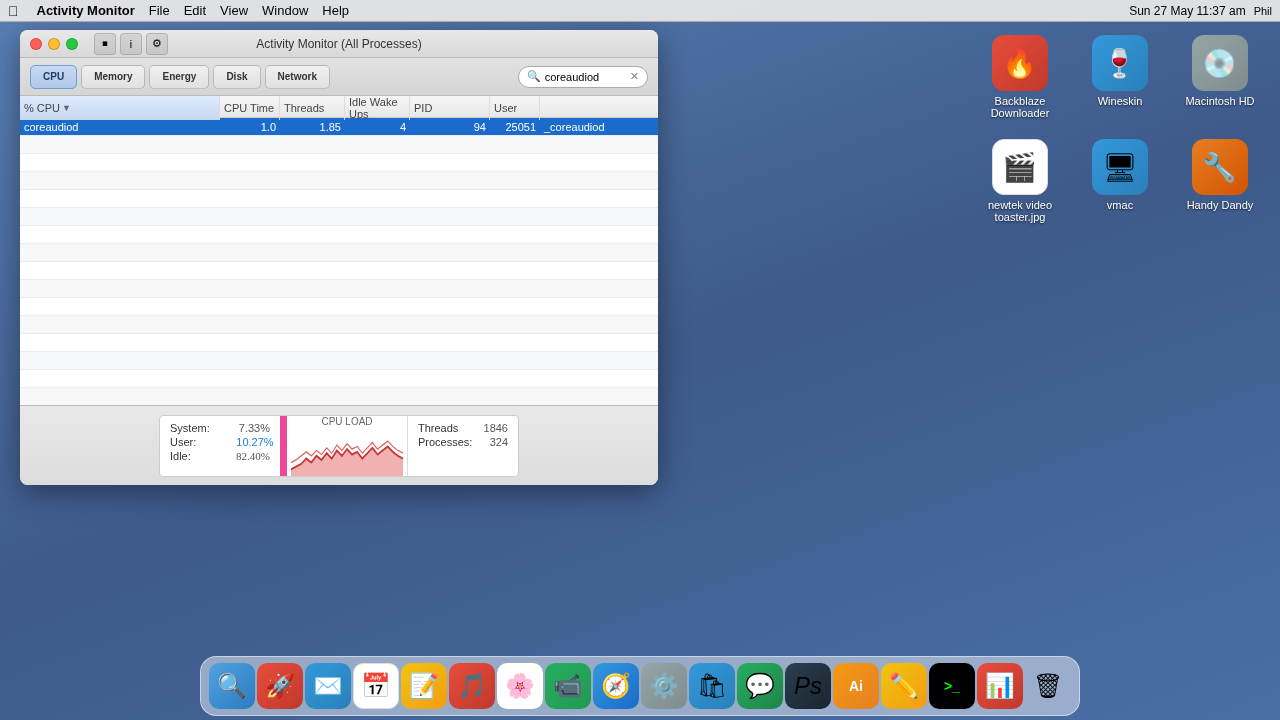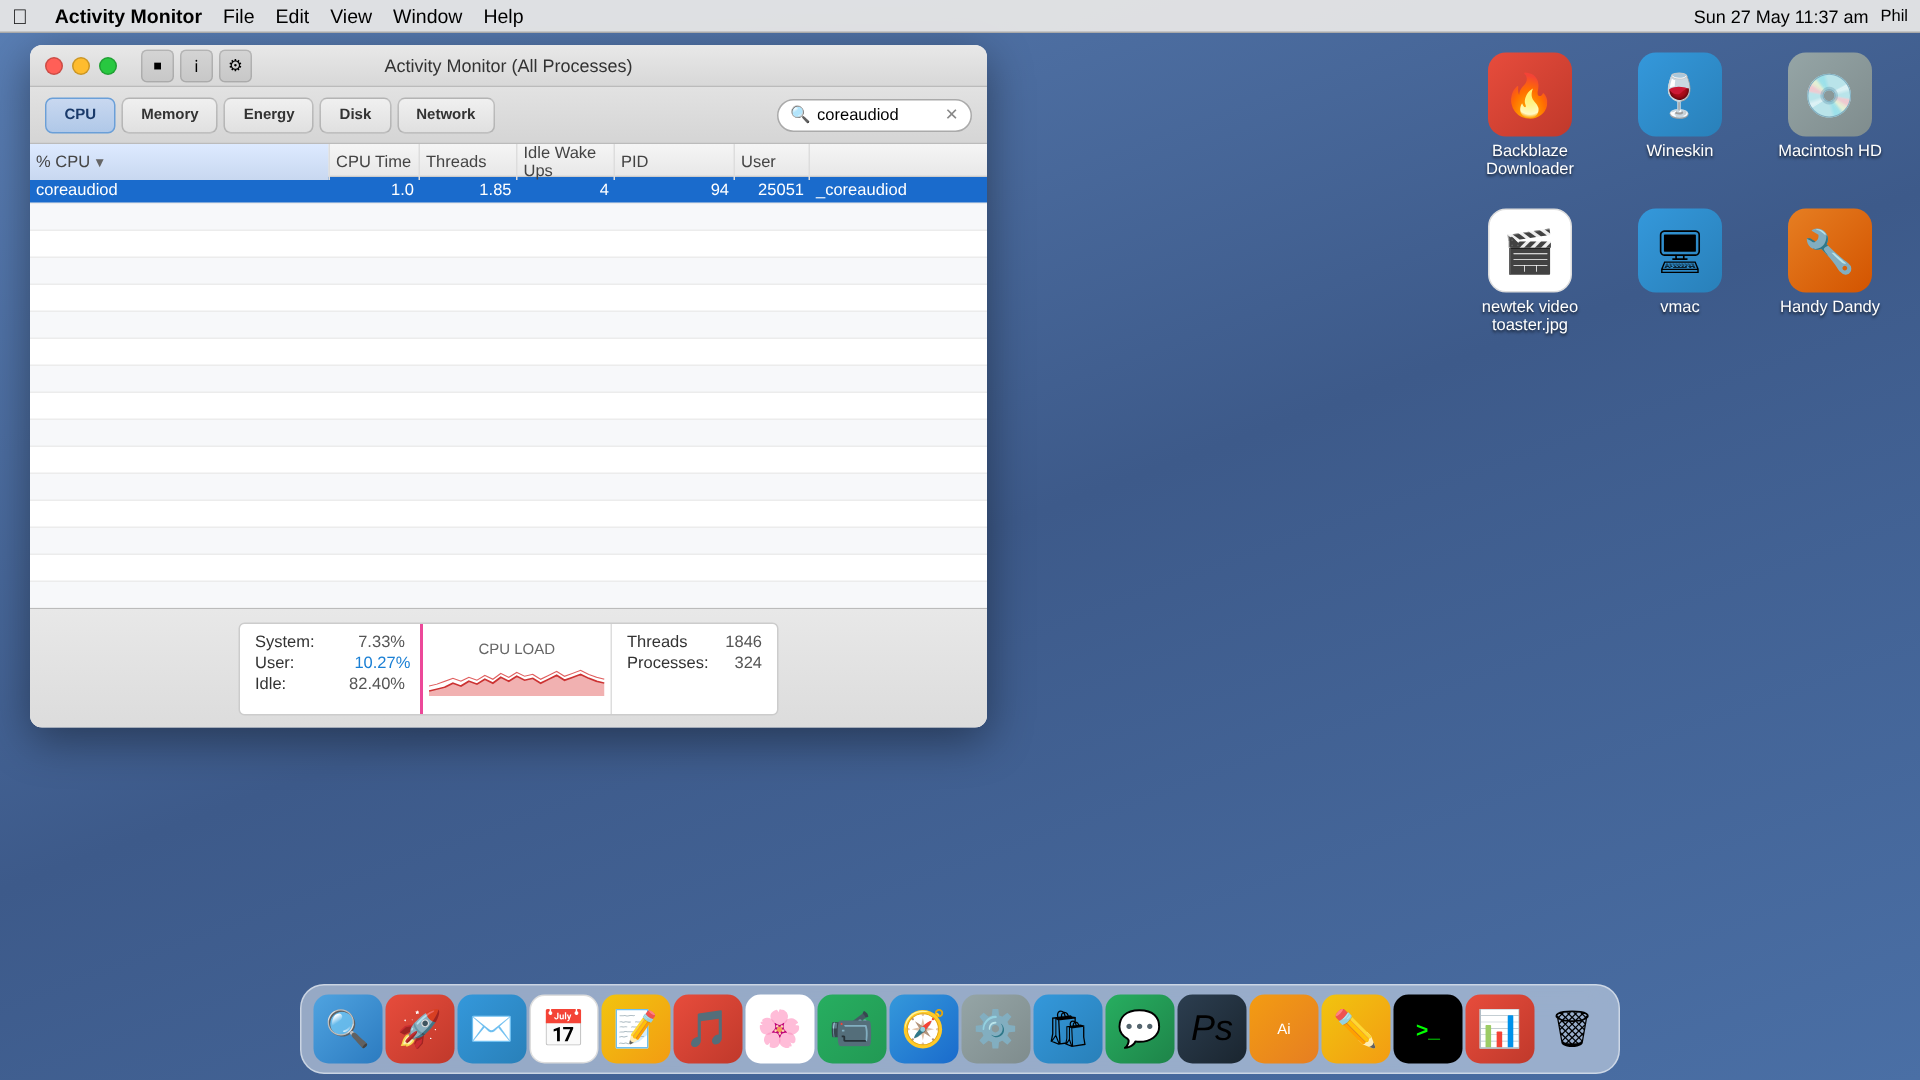--- a/index.html
+++ b/index.html
@@ -316,29 +316,29 @@
       font-size: 11px;
     }
     .stats-row {
       display: flex;
       justify-content: space-between;
       margin-bottom: 2px;
     }
     .stats-label { color: #333; }
     .stats-value-sys { color: #555; }
     .stats-value-user { color: #1a7fd4; margin-left: 40px; }
-    .stats-value-idle { color: #555; }
+    .stats-value-idle { color: #555; font-family: Liberation Serif, serif; }
     .stats-middle {
       flex: 1;
-      border-left: 2px solid #ec4899;
+      border-left: 7px solid #ec4899;
       border-right: 1px solid #ddd;
       display: flex;
       flex-direction: column;
       align-items: center;
-      padding: 12px 4px;
+      padding: 0 4px;
     }
     .stats-middle-title {
       font-size: 10px;
       color: #666;
       margin-bottom: 2px;
     }
     .cpu-chart {
       width: 100%;
       flex: 1;
     }
@@ -564,18 +564,18 @@
   <div class="dock-icon" style="background:white;border:1px solid #ddd;">📅</div>
   <div class="dock-icon" style="background:linear-gradient(135deg,#f1c40f,#f39c12);">📝</div>
   <div class="dock-icon" style="background:linear-gradient(135deg,#e74c3c,#c0392b);">🎵</div>
   <div class="dock-icon" style="background:white;">🌸</div>
   <div class="dock-icon" style="background:linear-gradient(135deg,#27ae60,#229954);">📹</div>
   <div class="dock-icon" style="background:linear-gradient(135deg,#3498db,#1a6bcc);">🧭</div>
   <div class="dock-icon" style="background:linear-gradient(135deg,#95a5a6,#7f8c8d);">⚙️</div>
   <div class="dock-icon" style="background:linear-gradient(135deg,#3498db,#2980b9);">🛍</div>
   <div class="dock-icon" style="background:linear-gradient(135deg,#27ae60,#1e8449);">💬</div>
   <div class="dock-icon" style="background:linear-gradient(135deg,#2c3e50,#1a252f);font-style:italic;">Ps</div>
-  <div class="dock-icon" style="background:linear-gradient(135deg,#f39c12,#e67e22);font-size:10px;color:white;font-weight:normal;">Ai</div>
+  <div class="dock-icon" style="background:linear-gradient(135deg,#f39c12,#e67e22);font-size:14px;color:white;font-weight:bold;">Ai</div>
   <div class="dock-icon" style="background:linear-gradient(135deg,#f1c40f,#f39c12);">✏️</div>
   <div class="dock-icon" style="background:black;color:#00ff00;font-size:14px;font-weight:bold;">&gt;_</div>
   <div class="dock-icon" style="background:linear-gradient(135deg,#e74c3c,#c0392b);">📊</div>
   <div class="dock-icon" style="background:transparent;">🗑</div>
 </div>
 
 </body></html>

